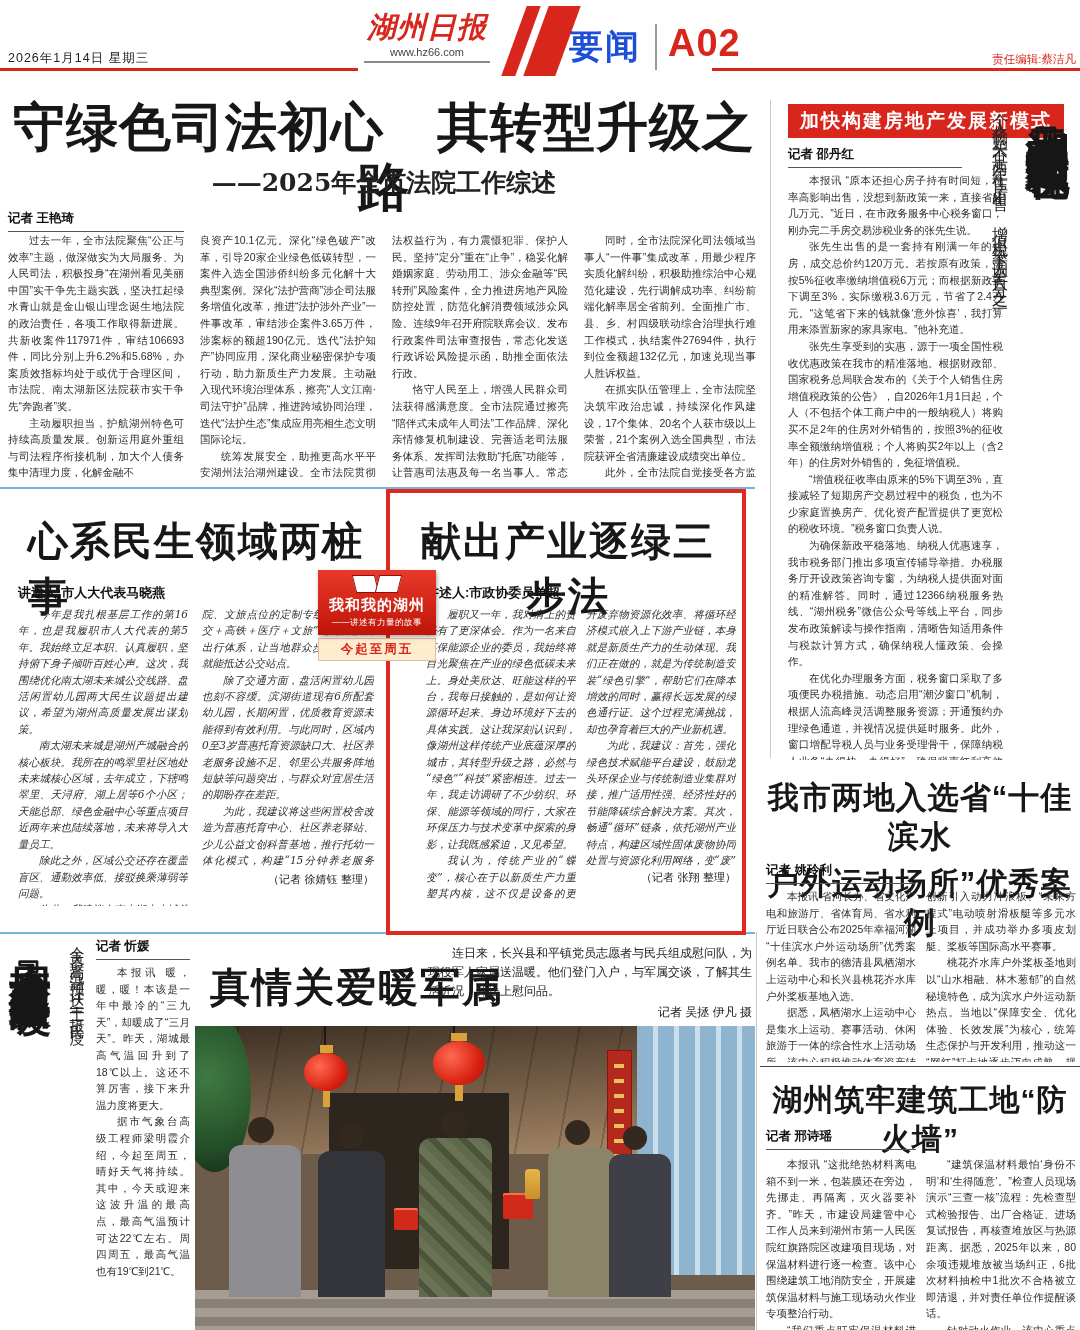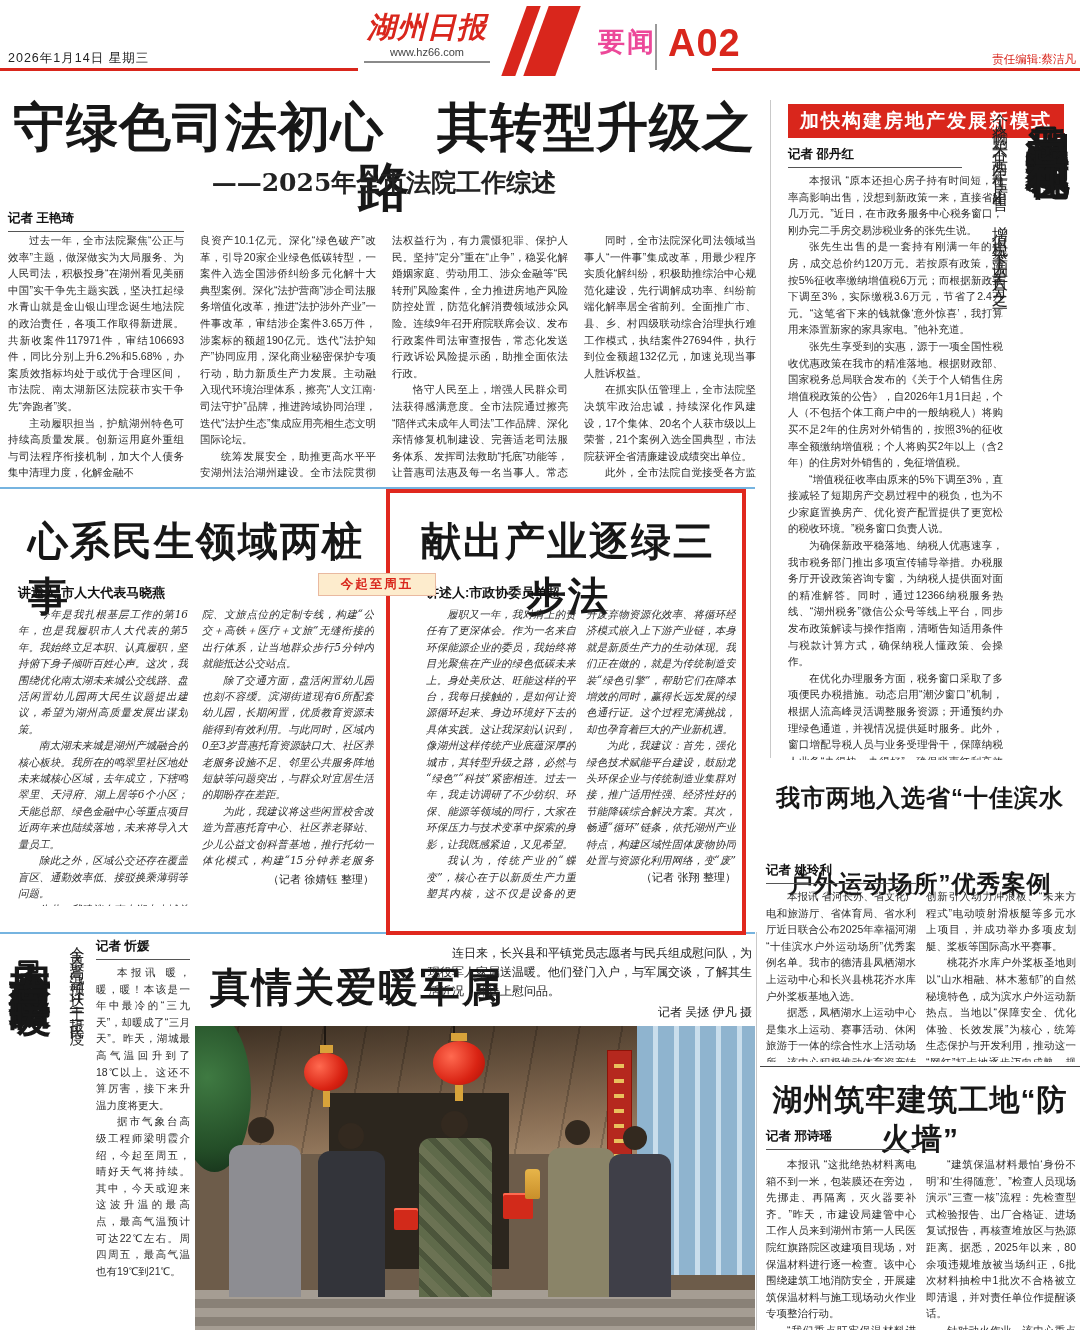--- a/index.html
+++ b/index.html
@@ -11,21 +11,21 @@
   .hdr-date{left:8px;top:50px;font-size:12.5px;color:#222;letter-spacing:1px;}
   .redline{background:#d9261c;height:3px;}
   .masthead{left:364px;top:12px;width:126px;text-align:center;}
   .masthead .name{font-family:"DejaVu Serif",serif;font-style:italic;font-weight:900;
                   font-size:29px;color:#d9261c;letter-spacing:1px;line-height:1.1;}
   .masthead .site{font-size:11px;color:#444;border-bottom:2px solid #8a8a8a;padding:2px 6px 3px;}
   .hdr-mark{left:494px;top:6px;width:74px;height:70px;}
   .hdr-mark .m1,.hdr-mark .m2{position:absolute;top:0;height:70px;background:#d9261c;transform:skewX(-20deg);}
   .hdr-mark .m1{left:20px;width:14px;}
   .hdr-mark .m2{left:42px;width:32px;}
-  .hdr-section{left:598px;top:24px;font-size:27px;font-weight:900;color:#ec4899;letter-spacing:2px;}
+  .hdr-section{left:569px;top:24px;font-size:34px;font-weight:900;color:#1d4ed8;letter-spacing:2px;}
   .hdr-div{left:655px;top:24px;width:2px;height:46px;background:#9a9a9a;}
   .hdr-pageno{left:668px;top:22px;font-size:38px;font-weight:900;color:#d9261c;letter-spacing:1px;}
   .hdr-editor{left:952px;top:52px;width:124px;font-size:11.5px;color:#d9261c;text-align:right;}
 
   
   .byline{font-size:12.5px;font-weight:bold;color:#111;border-bottom:1px solid #555;padding-bottom:4px;}
   .body-col p{margin:0;text-indent:2em;text-align:justify;font-size:10.5px;line-height:16.6px;color:#2d2d2d;}
   .body-col{overflow:hidden;}
   .cont p:first-child{text-indent:0;}
   .kaiti p{font-family:"DejaVu Serif",serif;font-style:italic;line-height:16.4px;}
@@ -56,21 +56,21 @@
              font-weight:900;font-size:12.5px;text-align:center;padding:2px 0;letter-spacing:2px;}
 
   
   .label-red{left:788px;top:104px;background:#d9261c;color:#fff;font-weight:900;font-size:19px;
              padding:4px 12px;letter-spacing:2px;}
   .vert{writing-mode:vertical-rl;text-orientation:upright;}
   .house-vhl{left:1012px;top:95px;width:66px;height:668px;font-size:44px;font-weight:900;
              letter-spacing:2px;color:#171717;}
   .house-vsub{left:984px;top:100px;width:26px;height:650px;font-size:16px;letter-spacing:7px;color:#222;}
   .mid-hl{left:760px;width:320px;text-align:center;font-weight:900;color:#171717;
-          font-size:24px;line-height:39px;letter-spacing:1px;}
+          font-size:31px;line-height:39px;letter-spacing:1px;}
 
   
   .weather-vhl{left:2px;top:930px;width:56px;height:400px;font-size:42px;font-weight:900;
                letter-spacing:3px;color:#171717;}
   .weather-vsub{left:60px;top:934px;width:26px;height:396px;font-size:15px;letter-spacing:6px;color:#222;}
 
   
   .photo-hl{left:210px;top:960px;width:360px;font-size:40px;font-weight:900;letter-spacing:2px;color:#171717;}
   .photo-cap{left:428px;top:944px;width:324px;font-size:12px;line-height:19px;text-align:justify;
              text-indent:2em;color:#222;}
@@ -187,20 +187,28 @@
       <p>履职又一年，我对肩上的责任有了更深体会。作为一名来自环保能源企业的委员，我始终将目光聚焦在产业的绿色低碳未来上。身处美欣达、旺能这样的平台，我每日接触的，是如何让资源循环起来、身边环境好下去的具体实践。这让我深刻认识到，像湖州这样传统产业底蕴深厚的城市，其转型升级之路，必然与“绿色”“科技”紧密相连。过去一年，我走访调研了不少纺织、环保、能源等领域的同行，大家在环保压力与技术变革中探索的身影，让我既感紧迫，又见希望。</p>
       <p>我认为，传统产业的“蝶变”，核心在于以新质生产力重塑其内核，这不仅是设备的更新，更是发展理念与生产方式的彻底革新。在我们环保行业，通过智能化管控提</p>
     </div>
   <div class="abs body-col kaiti cont" style="left:586px;top:606px;width:150px;height:262px;">
       <p>升废弃物资源化效率、将循环经济模式嵌入上下游产业链，本身就是新质生产力的生动体现。我们正在做的，就是为传统制造安装“绿色引擎”，帮助它们在降本增效的同时，赢得长远发展的绿色通行证。这个过程充满挑战，却也孕育着巨大的产业新机遇。</p>
       <p>为此，我建议：首先，强化绿色技术赋能平台建设，鼓励龙头环保企业与传统制造业集群对接，推广适用性强、经济性好的节能降碳综合解决方案。其次，畅通“循环”链条，依托湖州产业特点，构建区域性固体废物协同处置与资源化利用网络，变“废”为宝、降低转型成本。再者，加大政策精准引导，对积极采用先进环保技术、开展绿色化改造的企业，在要素保障、金融支持等方面予以倾斜，营造“向绿而行、因绿而兴”的鲜明导向。</p>
     </div>
   <div class="abs credit" style="left:586px;top:870px;width:150px;">（记者 张翔 整理）</div>
 
   <div class="abs badge">
+    <div class="badge-main">
+      <div class="book-icon">
+          <span></span>
+          <span></span>
+        </div>
+      <div class="l1">我和我的湖州</div>
+      <div class="l2">——讲述有力量的故事</div>
+    </div>
     <div class="badge-tag">今起至周五</div>
   </div>
 
   <div class="abs mid-hl" style="top:778px;">我市两地入选省“十佳滨水</div>
   <div class="abs mid-hl" style="top:817px;margin-top:47px;">户外运动场所”优秀案例</div>
   <div class="abs byline" style="left:766px;top:862px;width:150px;">记者 姚玲利</div>
   <div class="abs body-col" style="left:766px;top:888px;width:150px;height:174px;">
       <p>本报讯 省河长办、省文化广电和旅游厅、省体育局、省水利厅近日联合公布2025年幸福河湖“十佳滨水户外运动场所”优秀案例名单。我市的德清县凤栖湖水上运动中心和长兴县桃花岕水库户外桨板基地入选。</p>
       <p>据悉，凤栖湖水上运动中心是集水上运动、赛事活动、休闲旅游于一体的综合性水上活动场所。该中心积极推动体育资产转化为公共文体空间，</p>
     </div>

